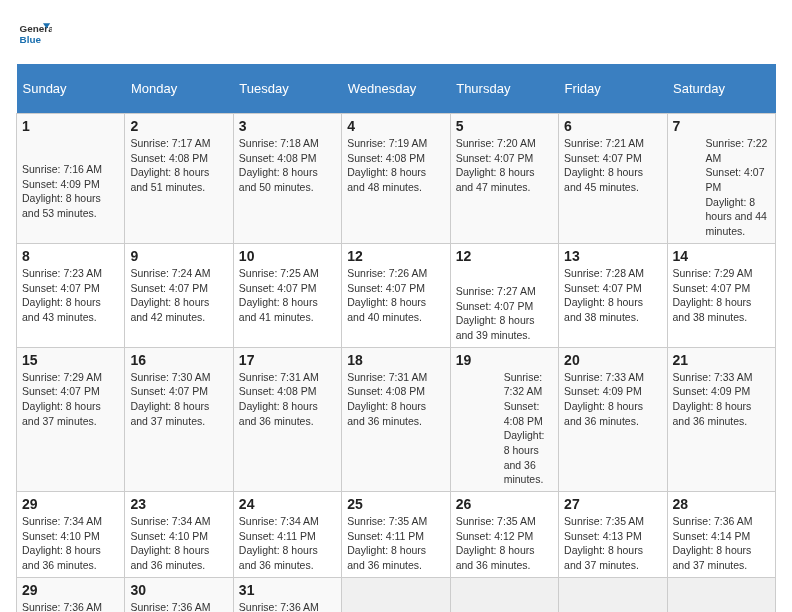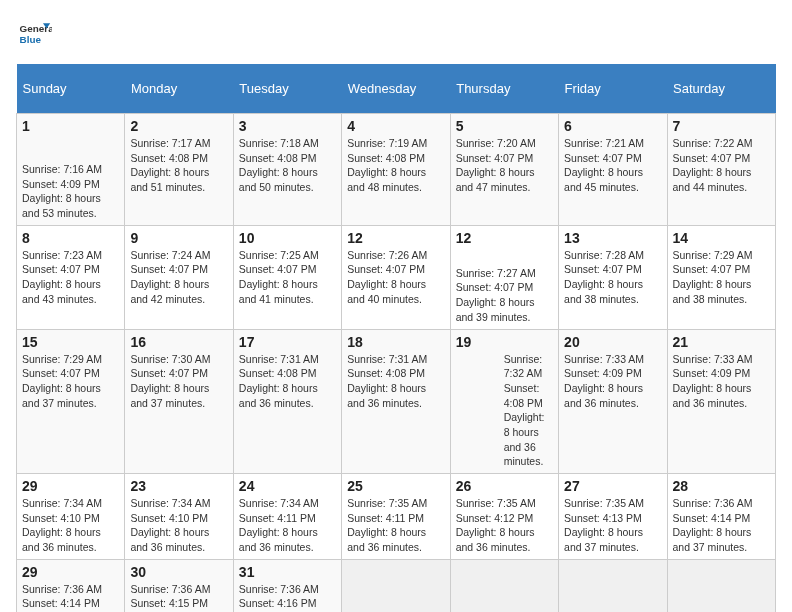--- a/index.html
+++ b/index.html
@@ -134,21 +134,21 @@
 Daylight: 8 hours and 47 minutes.</div>
         </td>
         <td>
           <span class="day-num">6</span>
           <div class="day-info" style="white-space: pre-line;">Sunrise: 7:21 AM
 Sunset: 4:07 PM
 Daylight: 8 hours and 45 minutes.</div>
         </td>
         <td>
           <span class="day-num">7</span>
-          <div class="day-info" style="white-space: pre-line;">Sunrise: 7:22 AM
+          <div class="day-info" style="white-space: pre-line; margin-left: 33px;">Sunrise: 7:22 AM
 Sunset: 4:07 PM
 Daylight: 8 hours and 44 minutes.</div>
         </td>
       </tr>
       <tr>
         <td>
           <span class="day-num">8</span>
           <div class="day-info" style="white-space: pre-line;">Sunrise: 7:23 AM
 Sunset: 4:07 PM
 Daylight: 8 hours and 43 minutes.</div>

